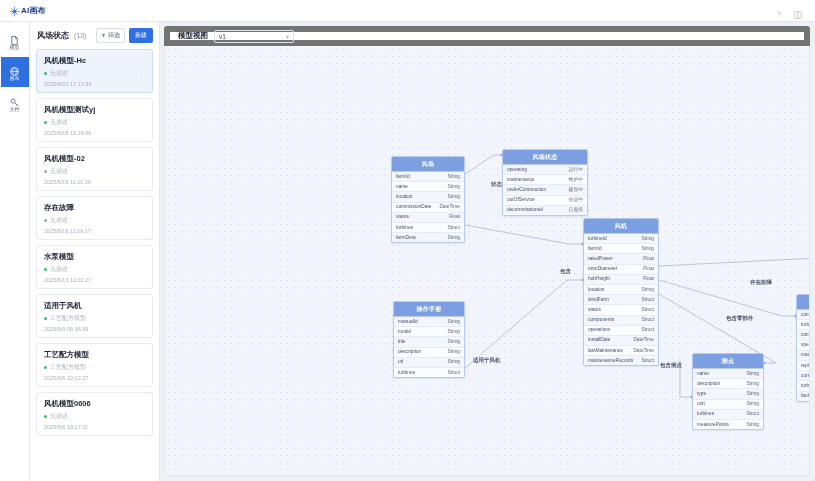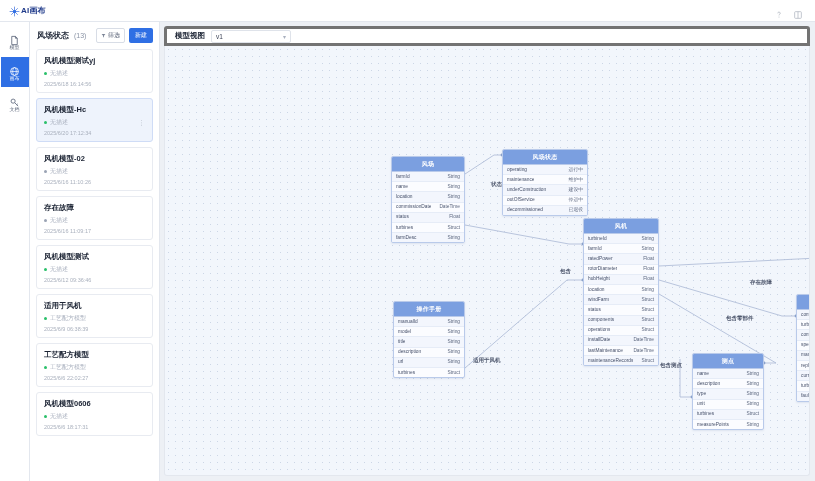--- a/index.html
+++ b/index.html
@@ -104,21 +104,21 @@
   .mc-desc { font-size: 6px; color: #aab1bf; }
   .mc-more { margin-left: auto; font-size: 7px; color: #b9c0cc; line-height: 5px; }
   .mc-date { font-size: 5.5px; color: #a9b0bd; margin-top: 3px; }
 
   
   .canvaswrap {
     flex: 1 1 auto; display: flex; flex-direction: column;
     min-width: 0; padding: 4px 5px 5px 4px;
   }
   .canvas-toolbar {
-    height: 20px; background: #fff; border: 3px solid #737373;
+    height: 20px; background: #fff; border: 6px solid #737373;
     border-radius: 3px 3px 0 0;
     display: flex; align-items: center; gap: 6px; padding: 0 8px;
     flex: 0 0 auto;
   }
   .ct-label { font-size: 7.5px; color: #1c2434; font-weight: 600; white-space: nowrap; }
   .ct-select {
     width: 80px; height: 13px; border: 1px solid #dfe3ea; border-radius: 2px;
     display: flex; align-items: center; padding: 0 4px;
     font-size: 6.5px; color: #3c4457; cursor: pointer;
   }
@@ -242,60 +242,60 @@
               </svg>
           </span>
           <span>筛选</span>
         </div>
         <div class="btn-new">
           <span>新建</span>
         </div>
       </div>
       <div class="list-scroll">
 
-      <div class="model-card">
-            <div class="mc-name">风机模型测试yj</div>
-            <div class="mc-mid">
-              <span class="dot"></span>
-              <span class="mc-desc">无描述</span>
-            </div>
-            <div class="mc-date">2025/6/18 16:14:56</div>
-          </div>
-          <div class="model-card selected">
+      <div class="model-card selected">
             <div class="mc-name">风机模型-Hc</div>
             <div class="mc-mid">
               <span class="dot"></span>
               <span class="mc-desc">无描述</span>
               <span class="mc-more">⋮</span>
             </div>
             <div class="mc-date">2025/6/20 17:12:34</div>
           </div>
           <div class="model-card">
+            <div class="mc-name">风机模型测试yj</div>
+            <div class="mc-mid">
+              <span class="dot"></span>
+              <span class="mc-desc">无描述</span>
+            </div>
+            <div class="mc-date">2025/6/18 16:14:56</div>
+          </div>
+          <div class="model-card">
             <div class="mc-name">风机模型-02</div>
             <div class="mc-mid">
               <span class="dot gray"></span>
               <span class="mc-desc">无描述</span>
             </div>
             <div class="mc-date">2025/6/16 11:10:26</div>
           </div>
           <div class="model-card">
             <div class="mc-name">存在故障</div>
             <div class="mc-mid">
               <span class="dot gray"></span>
               <span class="mc-desc">无描述</span>
             </div>
             <div class="mc-date">2025/6/16 11:09:17</div>
           </div>
           <div class="model-card">
-            <div class="mc-name">风机模型测试</div>
+            <div class="mc-name">水泵模型</div>
             <div class="mc-mid">
               <span class="dot"></span>
               <span class="mc-desc">无描述</span>
             </div>
-            <div class="mc-date">2025/6/12 09:36:46</div>
+            <div class="mc-date">2025/6/13 11:01:27</div>
           </div>
           <div class="model-card">
             <div class="mc-name">适用于风机</div>
             <div class="mc-mid">
               <span class="dot"></span>
               <span class="mc-desc">工艺配方模型</span>
             </div>
             <div class="mc-date">2025/6/9 06:38:39</div>
           </div>
           <div class="model-card">

